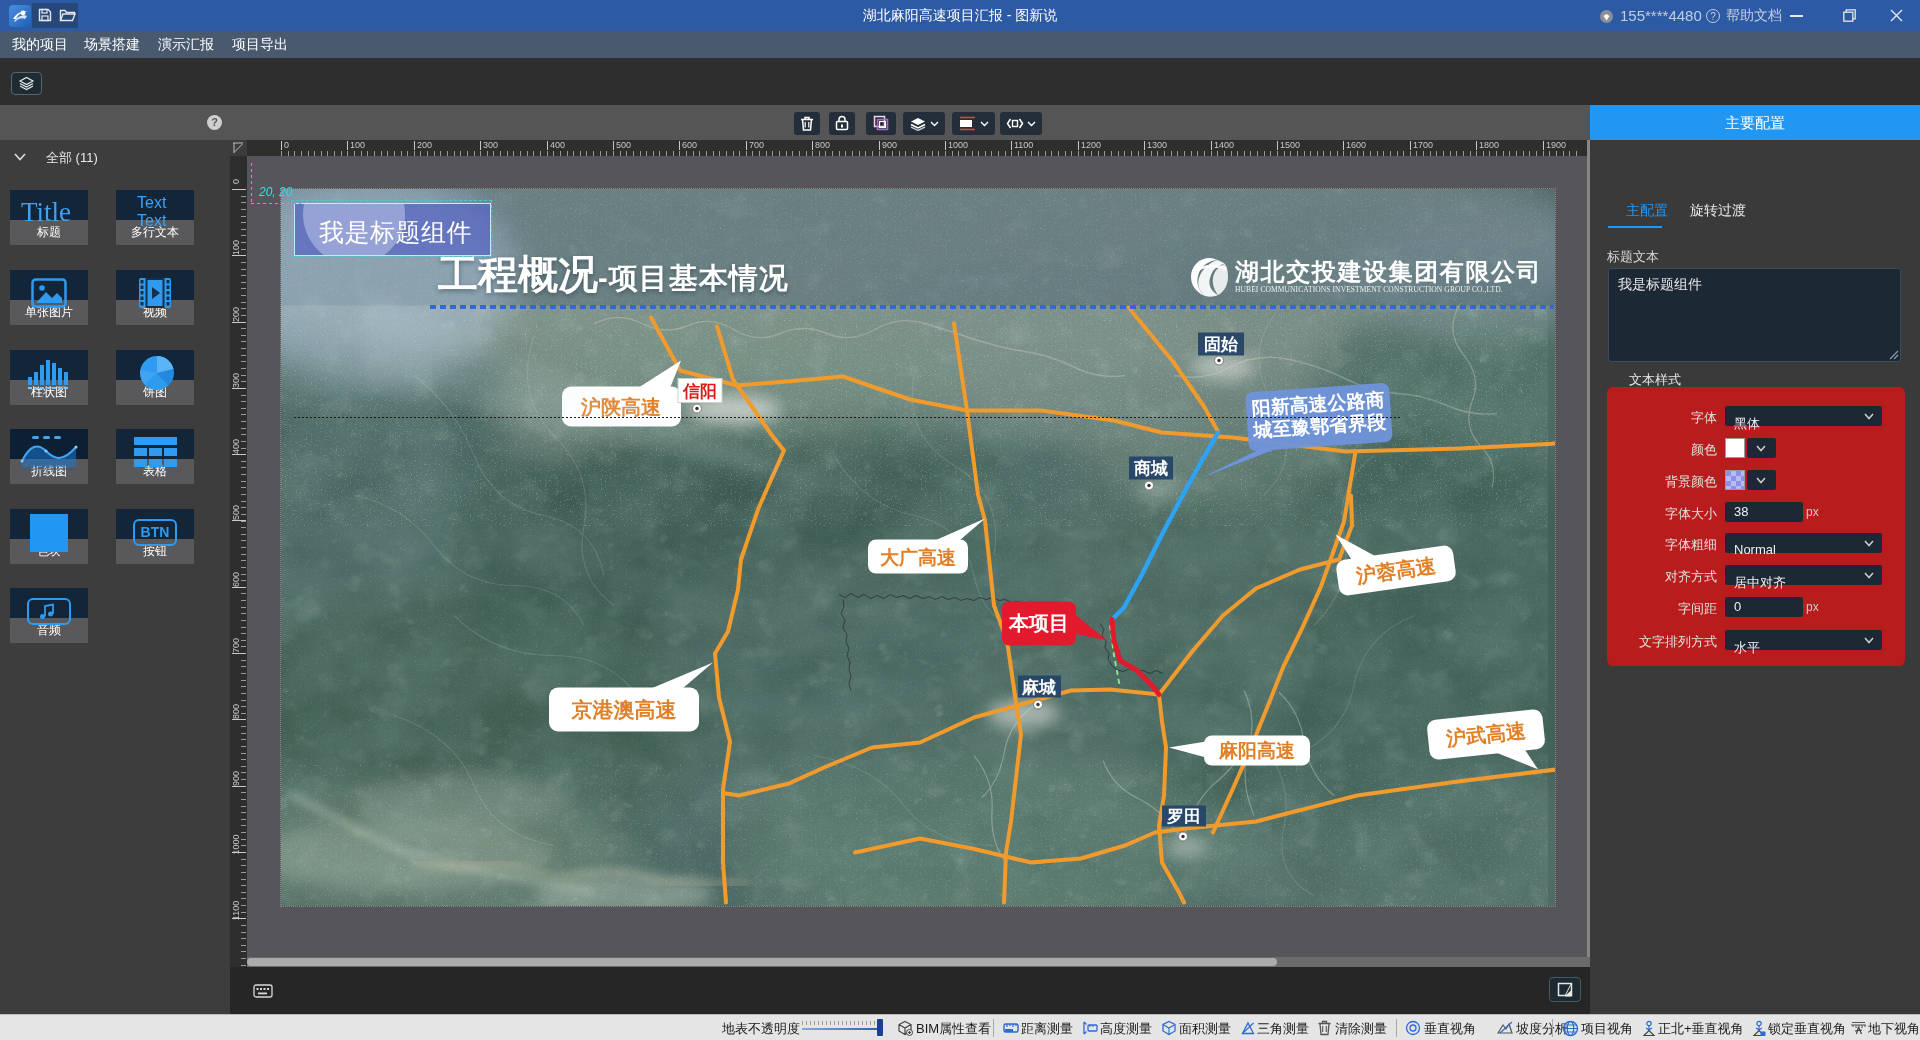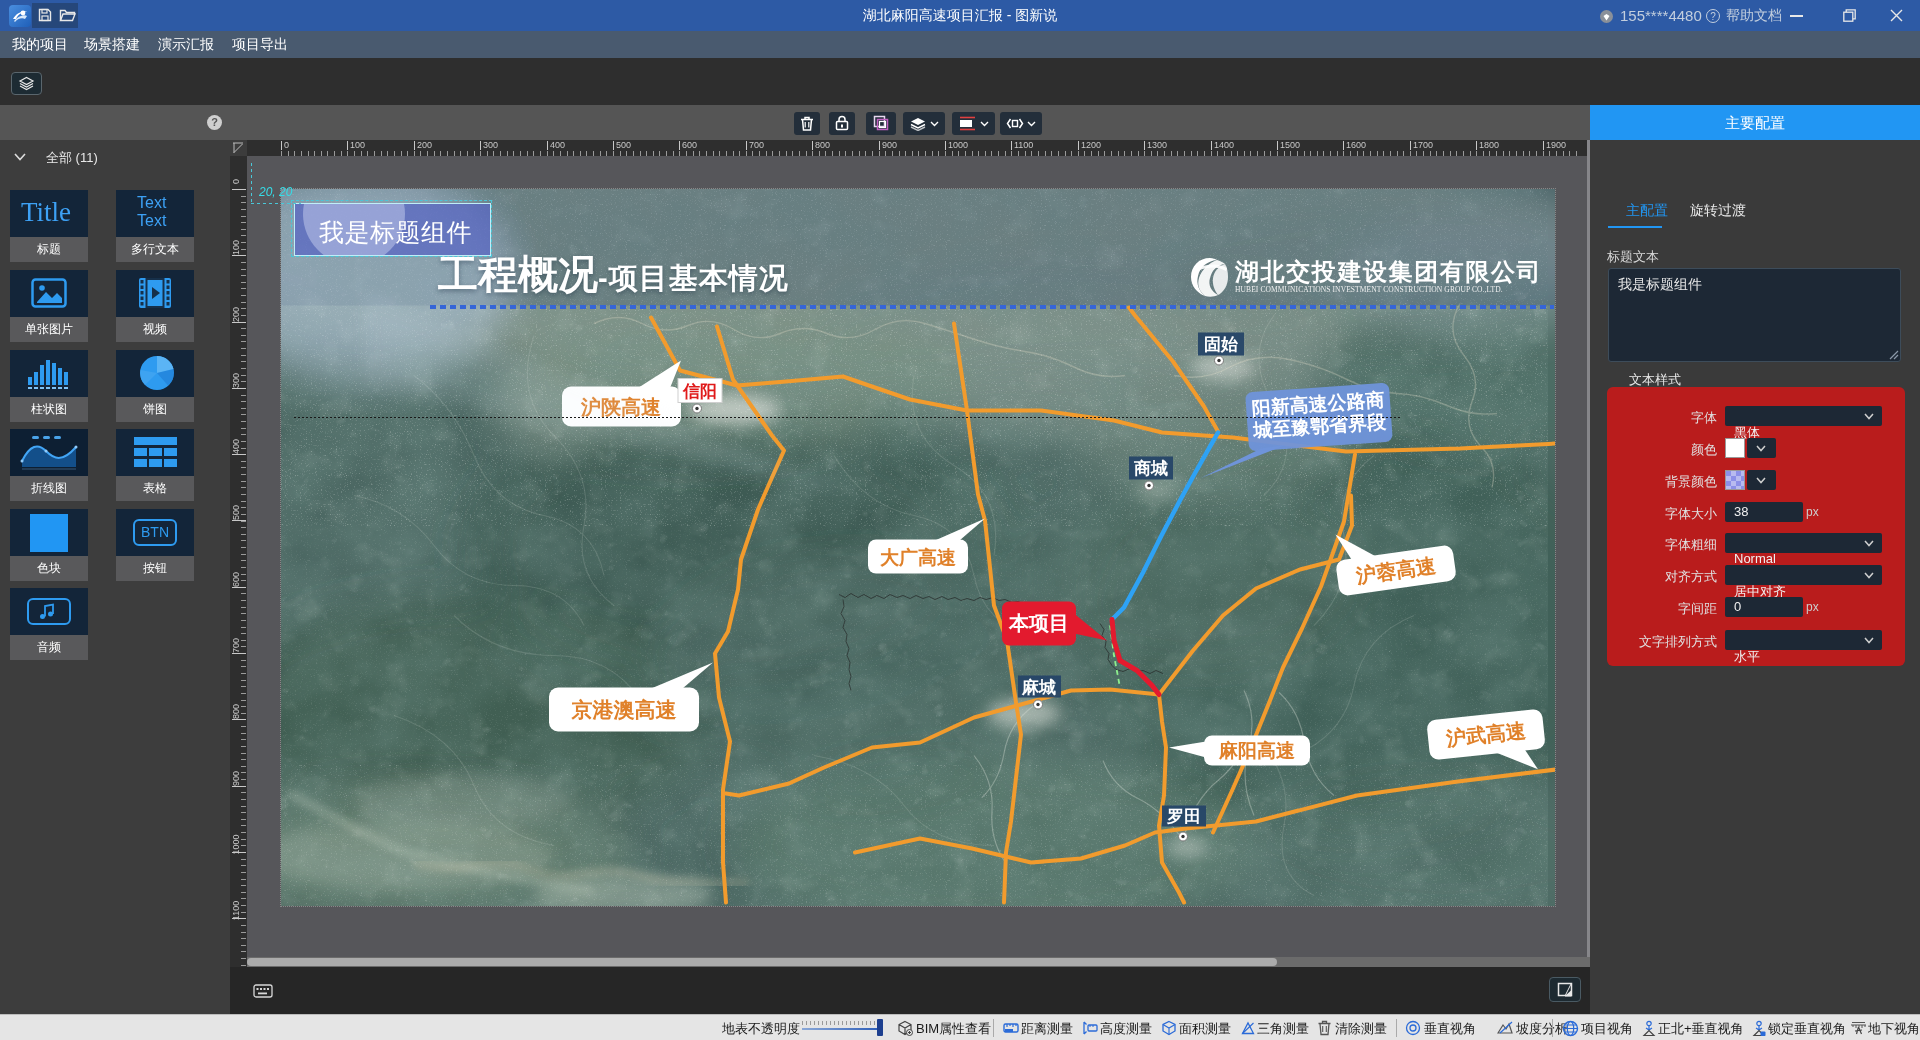--- a/index.html
+++ b/index.html
@@ -23,25 +23,25 @@
 #hruler{position:absolute;left:0;top:35px;width:1360px;height:16px;background:#2e2e2e}
 #vruler{position:absolute;left:0;top:51px;width:17px;height:858px;background:#2e2e2e}
 #rulercorner{position:absolute;left:0;top:35px;width:17px;height:16px;background:#3c3c3c}
 
 #map{position:absolute;left:51px;top:84px;width:1274px;height:717px;outline:1px dotted #888}
 
 #hscroll{position:absolute;left:17px;top:852px;width:1343px;height:10px;background:#6b6b6b}
 #hthumb{position:absolute;left:0px;top:1px;width:1030px;height:8px;background:#ababab;border-radius:4px}
 #canvbottom{position:absolute;left:0;top:862px;width:1360px;height:47px;background:#262626}
 .card{position:absolute;width:78px}
-.cicon{position:relative;width:78px;height:47px;background:#132539}
+.cicon{position:relative;width:78px;height:30px;background:#132539}
 .clabel{width:78px;height:25px;background:#59595b;color:#fff;font-size:12px;text-align:center;line-height:25px}
 .rlabel{position:absolute;left:0;width:110px;text-align:right;font-size:13px;color:#e0e0e0}
 .rsel{position:absolute;left:118px;width:157px;height:20px;background:#1d2835;border-radius:2px;color:#f0f0f0;font-size:13px}
-.rsel span{position:absolute;left:9px;top:18px}
+.rsel span{position:absolute;left:9px;top:9px}
 .rsel .chev{position:absolute;right:8px;top:7px}
 .rinput{position:absolute;left:118px;width:78px;height:20px;background:#1d2835;border-radius:2px;color:#f0f0f0;font-size:13px;padding:2px 0 0 9px}
 .hl{position:absolute;top:1px;font-size:9px;color:#c8c8c8;border-left:1px solid #c8c8c8;padding-left:2px;height:9px;line-height:9px}
 .hticks{position:absolute;left:51px;top:11px;width:1300px;height:5px;background:repeating-linear-gradient(90deg,#9a9a9a 0 1px,transparent 1px 6.64px)}
 .vl{position:absolute;left:-9px;width:30px;height:11px;font-size:9px;color:#c8c8c8;text-align:center;transform:rotate(-90deg);line-height:11px}
 .vtick{position:absolute;left:2px;width:14px;height:1px;background:#c8c8c8}
 .vticks{position:absolute;left:11px;top:33px;width:5px;height:810px;background:repeating-linear-gradient(180deg,#9a9a9a 0 1px,transparent 1px 6.63px)}
 .sic{position:absolute;top:5px}
 .sit{position:absolute;top:5px;font-size:13px;color:#1a1a1a}
 .sdiv{position:absolute;top:4px;width:1px;height:18px;background:#aaa}
@@ -250,21 +250,21 @@
         <div class="clabel">表格</div>
       </div>
     <div class="card" style="left:10px;top:404px">
         <div class="cicon">
           <div style="position:absolute;left:20px;top:5px;width:38px;height:38px;background:#2196f3"></div>
         </div>
         <div class="clabel">色块</div>
       </div>
     <div class="card" style="left:116px;top:404px">
         <div class="cicon">
-          <div style="position:absolute;left:17px;top:10px;width:44px;height:27px;border:2.5px solid #2e9bf0;border-radius:6px;color:#2e9bf0;font-size:14px;font-weight:normal;text-align:center;line-height:23px">BTN</div>
+          <div style="position:absolute;left:17px;top:10px;width:44px;height:27px;border:2.5px solid #2e9bf0;border-radius:6px;color:#2e9bf0;font-size:14px;font-weight:bold;text-align:center;line-height:23px">BTN</div>
         </div>
         <div class="clabel">按钮</div>
       </div>
     <div class="card" style="left:10px;top:483px">
         <div class="cicon">
           <div style="position:absolute;left:17px;top:10px;width:44px;height:27px;border:2.5px solid #2e9bf0;border-radius:6px"><svg width="40" height="23" viewBox="0 0 40 23">
               <path d="M16 16.5 V6 l8 -1.5 V14" fill="none" stroke="#2e9bf0" stroke-width="1.8"></path>
               <circle cx="13.5" cy="16.5" r="2.5" fill="#2e9bf0"></circle>
               <circle cx="21.5" cy="14" r="2.5" fill="#2e9bf0"></circle>
             </svg></div>

